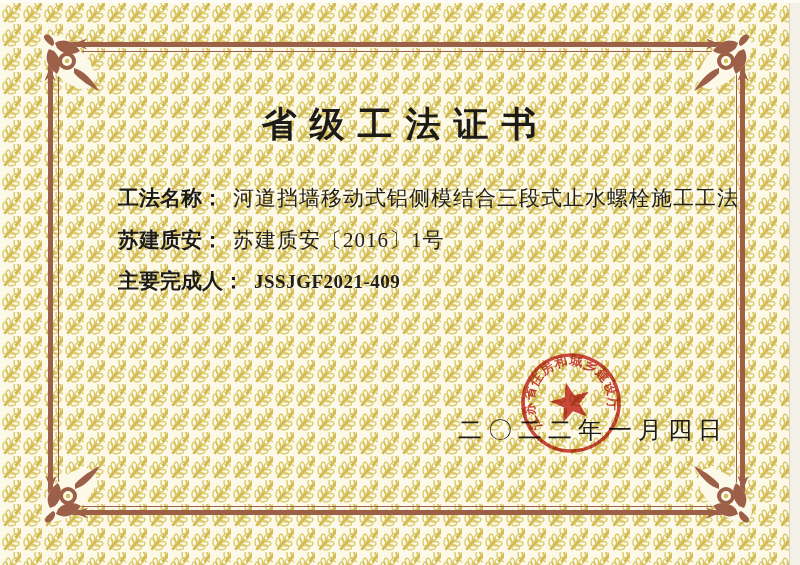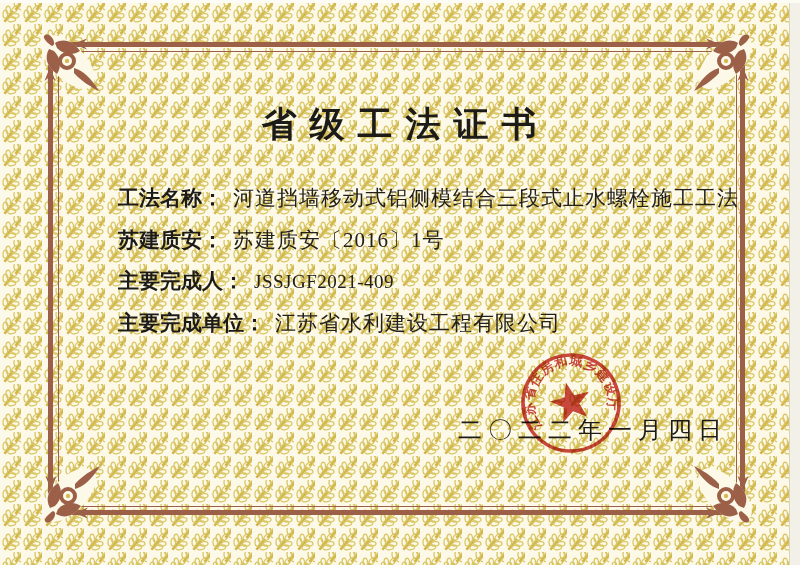--- a/index.html
+++ b/index.html
@@ -21,21 +21,21 @@
   .title{position:absolute;left:48px;right:55px;top:101px;margin:0;z-index:5;
         text-align:center;font-size:35px;font-weight:700;color:var(--ink,#1d1b17);
         letter-spacing:13px;padding-left:18px;
         font-family:"Liberation Serif", serif;}
   .fields{position:absolute;left:118px;top:184px;z-index:5;}
   .field-row{height:41.5px;display:flex;align-items:baseline;white-space:nowrap;}
   .field-label{font-family:"Liberation Sans", sans-serif;font-weight:700;
         font-size:21px;color:var(--ink,#1d1b17);}
   .field-value{font-family:"Liberation Serif", serif;font-size:21px;
         letter-spacing:1px;color:#23201b;margin-left:10px;}
-  .field-row:nth-child(3) .field-value{font-size:19px;letter-spacing:0.5px;}
+  .field-row:nth-child(3) .field-value{font-size:19px;letter-spacing:0.5px;font-weight:bold;}
   .issue-date{position:absolute;left:458px;top:414px;z-index:5;
         font-size:24px;letter-spacing:6px;color:var(--ink,#1d1b17);
         font-family:"Liberation Serif", serif;}
   .seal{position:absolute;left:517px;top:349px;width:108px;height:108px;z-index:6;
         opacity:.9;mix-blend-mode:multiply;}
   
   .edge-right{position:absolute;right:0;top:0;width:10px;height:565px;z-index:8;
         background:#f3f1e7;border-left:1px solid #d9d4c4;}
   .edge-top{position:absolute;left:0;top:0;width:800px;height:3px;z-index:8;
         background:#fdfcf4;}
@@ -103,24 +103,20 @@
     </div>
     <div class="field-row">
       <span class="field-label">苏建质安：</span>
       <span class="field-value">苏建质安〔2016〕1号</span>
     </div>
     <div class="field-row">
       <span class="field-label">主要完成人：</span>
       <span class="field-value">JSSJGF2021-409</span>
     </div>
     <div class="field-row">
-      <span class="field-label">主要完成单位：</span>
-      <span class="field-value">江苏省水利建设工程有限公司</span>
-    </div>
-    <div class="field-row">
     </div>
   </div>
 
   <div class="issue-date">二〇二二年一月四日</div>
 
   <svg class="seal" viewBox="0 0 108 108">
     <g transform="rotate(-14 54 54)">
       <circle cx="54" cy="54" r="48" fill="none" stroke="#c5362c" stroke-width="3.5"></circle>
       <polygon fill="#c5362c" points="54,33 58.94,47.2 73.97,47.51 61.99,56.6 66.34,70.99 54,62.4 41.66,70.99 46.01,56.6 34.03,47.51 49.06,47.2"></polygon>
       <path id="sealArc" d="M20.2,69.8 A37.5,37.5 0 1 1 87.8,69.8" fill="none"></path>

